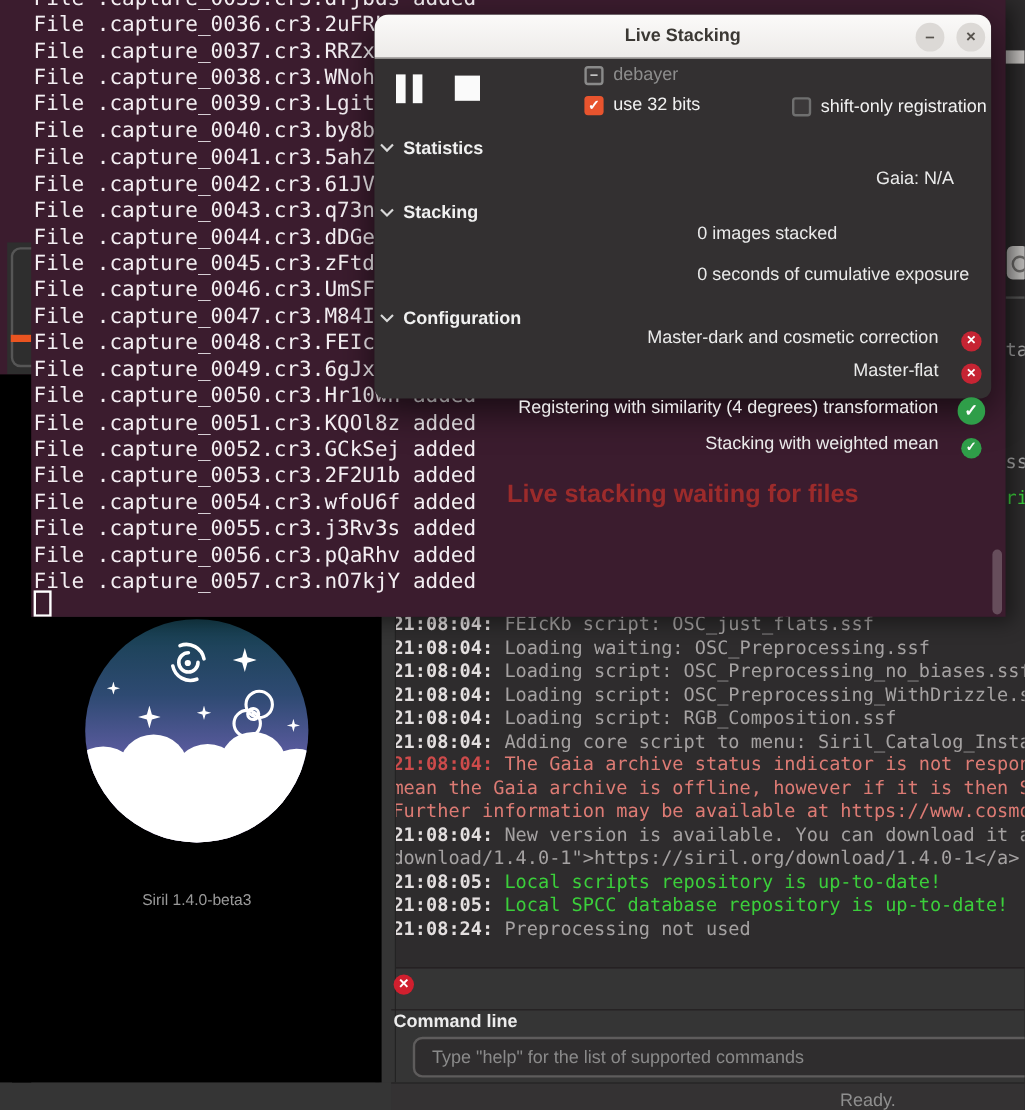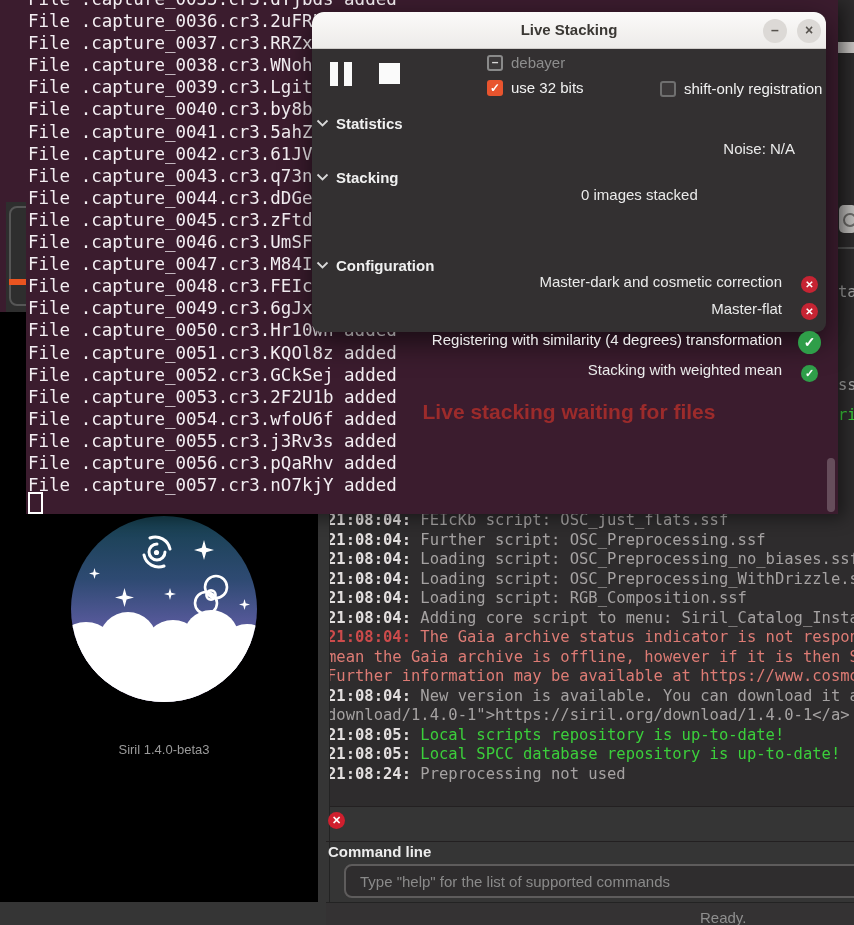--- a/index.html
+++ b/index.html
@@ -87,21 +87,21 @@
            font-size:21px;color:#9c2b2b;}
 </style>
 </head>
 <body>
 
 <div id="screen">
 
   <div class="abs" id="log-panel">
     <div id="log-lines">
         <div class="log-line info" style="top: 511px;"><span class="ts">21:08:04: </span><span class="msg">FEIcKb script: OSC_just_flats.ssf</span></div>
-        <div class="log-line info" style="top: 530.5px;"><span class="ts">21:08:04: </span><span class="msg">Further script: OSC_Preprocessing.ssf</span></div>
+        <div class="log-line info" style="top: 530.5px;"><span class="ts">21:08:04: </span><span class="msg">Loading waiting: OSC_Preprocessing.ssf</span></div>
         <div class="log-line info" style="top: 550px;"><span class="ts">21:08:04: </span><span class="msg">Loading script: OSC_Preprocessing_no_biases.ssf</span></div>
         <div class="log-line info" style="top: 569.5px;"><span class="ts">21:08:04: </span><span class="msg">Loading script: OSC_Preprocessing_WithDrizzle.ssf</span></div>
         <div class="log-line info" style="top: 589px;"><span class="ts">21:08:04: </span><span class="msg">Loading script: RGB_Composition.ssf</span></div>
         <div class="log-line info" style="top: 608.5px;"><span class="ts">21:08:04: </span><span class="msg">Adding core script to menu: Siril_Catalog_Install</span></div>
         <div class="log-line error" style="top: 628px;"><span class="ts">21:08:04: </span><span class="msg">The Gaia archive status indicator is not respondi</span></div>
         <div class="log-line error" style="top: 647.5px;"><span class="ts"></span><span class="msg">mean the Gaia archive is offline, however if it is then SPC</span></div>
         <div class="log-line error" style="top: 667px;"><span class="ts"></span><span class="msg">Further information may be available at https://www.cosmos</span></div>
         <div class="log-line info" style="top: 686.5px;"><span class="ts">21:08:04: </span><span class="msg">New version is available. You can download it at </span></div>
         <div class="log-line info" style="top: 706px;"><span class="ts"></span><span class="msg">download/1.4.0-1"&gt;https://siril.org/download/1.4.0-1&lt;/a&gt;</span></div>
         <div class="log-line success" style="top: 725.5px;"><span class="ts">21:08:05: </span><span class="msg">Local scripts repository is up-to-date!</span></div>
@@ -228,29 +228,30 @@
         <div class="cb empty"></div>
         <span>shift-only registration</span>
       </div>
 
       <div class="section-h" style="left:4px;top:66px;">
         <svg width="13" height="9" viewBox="0 0 13 9">
             <polyline points="1.5,1.5 6.5,6.5 11.5,1.5" fill="none" stroke="#d8d8d8" stroke-width="1.8"></polyline>
           </svg>
         <span>Statistics</span>
       </div>
-      <div class="rlabel" style="right:31px;top:91px;">Noise: N/A</div>
+      <div class="rlabel" style="right:31px;top:91px;">Gaia: N/A</div>
 
       <div class="section-h" style="left:4px;top:120px;">
         <svg width="13" height="9" viewBox="0 0 13 9">
             <polyline points="1.5,1.5 6.5,6.5 11.5,1.5" fill="none" stroke="#d8d8d8" stroke-width="1.8"></polyline>
           </svg>
         <span>Stacking</span>
       </div>
       <div class="rlabel" style="left:269px;top:137px;">0 images stacked</div>
+      <div class="rlabel" style="left:269px;top:171px;">0 seconds of cumulative exposure</div>
 
       <div class="section-h" style="left:4px;top:208px;">
         <svg width="13" height="9" viewBox="0 0 13 9">
             <polyline points="1.5,1.5 6.5,6.5 11.5,1.5" fill="none" stroke="#d8d8d8" stroke-width="1.8"></polyline>
           </svg>
         <span>Configuration</span>
       </div>
       <div id="config-rows">
           <div class="rlabel" style="right: 44px; top: 224px;">Master-dark and cosmetic correction</div>
           <div class="sicon fail" style="right: 8px; top: 227px;">✕</div>

